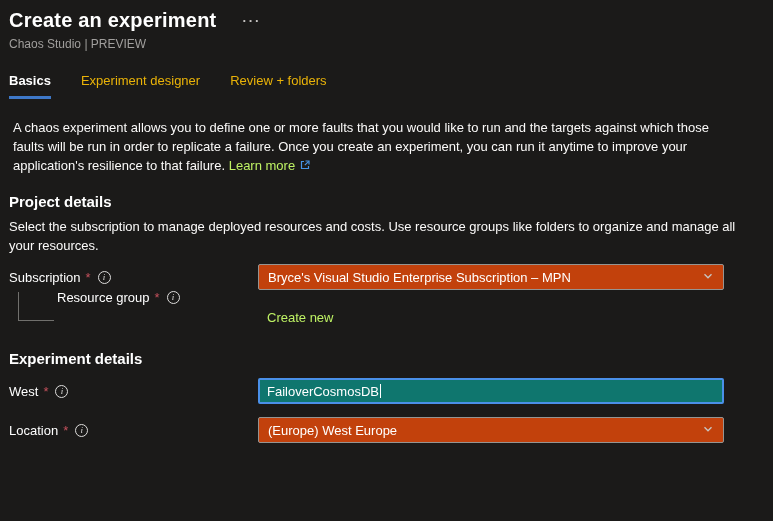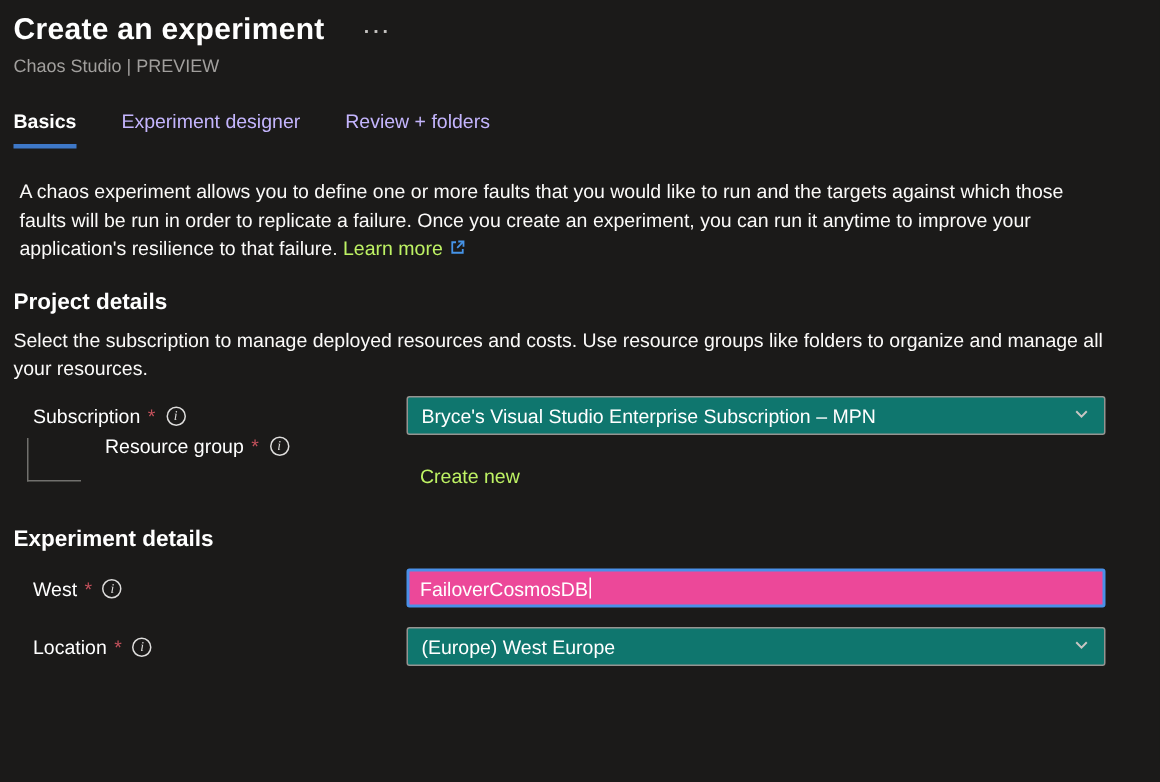--- a/index.html
+++ b/index.html
@@ -17,38 +17,38 @@
   .page-title { font-size:20px; font-weight:700; letter-spacing:0.2px; }
   .more-options {
     margin-left:26px; margin-top:1px;
     color:#c8c6c4; font-size:13px; font-weight:700; letter-spacing:2px;
     cursor:pointer; line-height:10px;
   }
   .subtitle { margin-top:5px; font-size:12px; color:#a19f9d; }
 
   
   .tabs { display:flex; gap:30px; margin:22px 0 0 9px; }
-  .tab { font-size:13px; color:#c4b5fd; padding-bottom:8px; cursor:pointer; border-bottom:3px solid transparent; }
+  .tab { font-size:13px; color:#eab308; padding-bottom:8px; cursor:pointer; border-bottom:3px solid transparent; }
   .tab.active { font-weight:700; color:#ffffff; border-bottom-color:#3e78c8; }
 
   
   .intro {
     margin:19px 24px 0 13px;
     max-width:726px;
     font-size:13px; line-height:19px; color:#fbfaf9;
   }
   .link { color:#bef264; text-decoration:none; cursor:pointer; }
   .ext-icon { display:inline-block; vertical-align:-1px; margin-left:4px; }
 
   
   .section-heading { margin:17px 0 0 9px; font-size:15px; font-weight:700; }
   .section-desc { margin:7px 24px 0 9px; max-width:730px; font-size:13px; line-height:19px; color:#fbfaf9; }
 
   
-  .form { position:relative;padding-left:13px; }
+  .form { position:relative; }
   .form.project { margin-top:9px; }
   .form.experiment { margin-top:11px; }
   .form-row { display:flex; align-items:center; }
   .form-row + .form-row { margin-top:17px; }
   .form.experiment .form-row + .form-row { margin-top:13px;align-items:center; }
   .label-cell {
     width:258px; padding-left:9px;
     display:flex; align-items:center;
     font-size:13px; color:#ffffff;
   }
@@ -60,31 +60,31 @@
     border:1px solid #dedddc; border-radius:50%;
     display:inline-flex; align-items:center; justify-content:center;
     font-family:"Liberation Serif", serif; font-style:italic;
     font-size:9px; line-height:1; color:#dedddc;
     margin-left:2px; cursor:pointer;
   }
   .control-cell { width:466px; }
 
   .dropdown {
     height:26px; width:100%;
-    background:#0f766e;
+    background:#c2410c;
     border:1px solid #969491; border-radius:2px;
     display:flex; align-items:center; justify-content:space-between;
     padding:0 9px; font-size:13px; color:#ffffff;
     cursor:pointer;
   }
   .chevron { display:inline-block; margin-left:8px; }
 
   .textbox {
     height:26px; width:100%;
-    background:#ec4899;
+    background:#0f766e;
     border:2px solid #4a90e8; border-radius:2px;
     display:flex; align-items:center;
     padding:0 7px; font-size:13px; color:#ffffff;
     cursor:text;
   }
   .caret { display:inline-block; width:1px; height:14px; background:#ffffff; margin-left:1px; }
 
   .connector {
     position:absolute; left:18px; top:28px;
     width:36px; height:29px;

